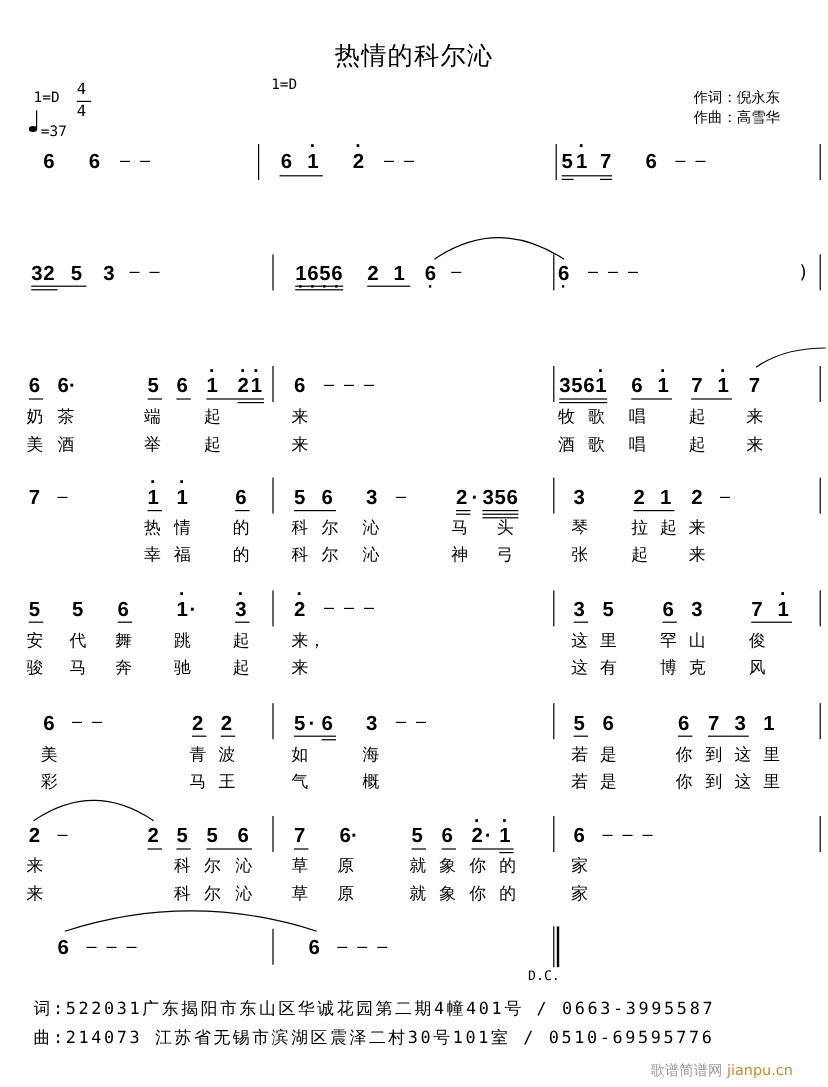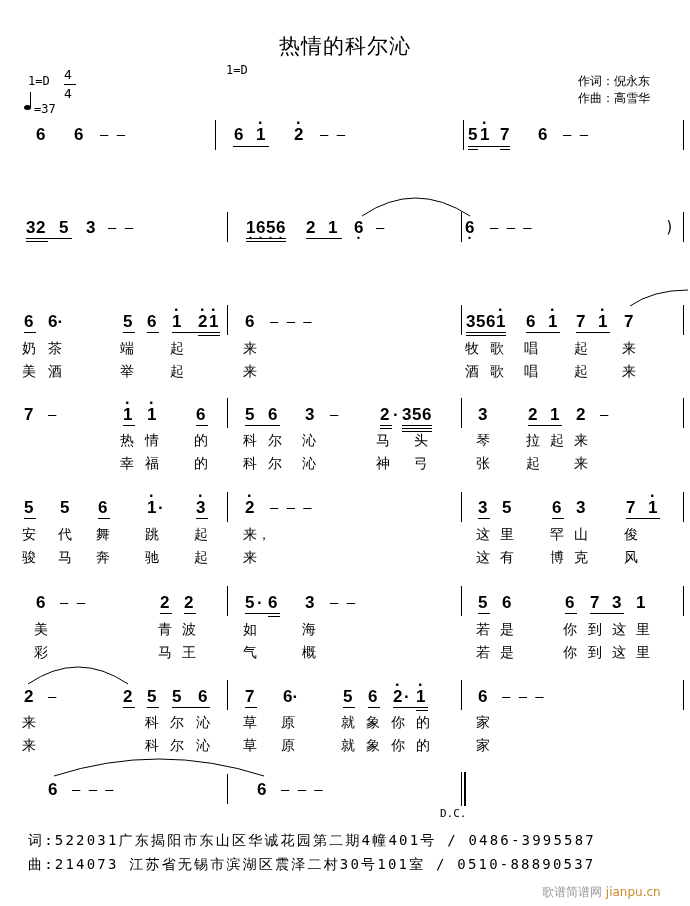--- a/index.html
+++ b/index.html
@@ -374,18 +374,18 @@
   <span class="note" style="left:48px;top:780px;">6</span>
   <span class="dash" style="left:72px;top:779px;">–&nbsp;&nbsp;–&nbsp;&nbsp;–</span>
   <div class="bar" style="left:227px;top:774px;height:30px;"></div>
   <span class="note" style="left:257px;top:780px;">6</span>
   <span class="dash" style="left:281px;top:779px;">–&nbsp;&nbsp;–&nbsp;&nbsp;–</span>
   <div class="bar" style="left:461px;top:772px;height:34px;width:1px;"></div>
   <div class="bar" style="left:464px;top:772px;height:34px;width:2px;"></div>
   <span class="abs small" style="left:440px;top:807px;font-size:11px;">D.C.</span>
 </div>
 
-<div class="abs footer" style="left:28px;top:832px;">词:522031广东揭阳市东山区华诚花园第二期4幢401号 / 0486-3995587</div>
-<div class="abs footer" style="left:28px;top:856px;">曲:214073 江苏省无锡市滨湖区震泽二村30号101室 / 0510-88890537</div>
+<div class="abs footer" style="left:28px;top:832px;">词:522031广东揭阳市东山区华诚花园第二期4幢401号 / 0663-3995587</div>
+<div class="abs footer" style="left:28px;top:856px;">曲:214073 江苏省无锡市滨湖区震泽二村30号101室 / 0510-69595776</div>
 <div class="abs wm" style="left:542px;top:884px;">
   <span style="color:#9a9a9a;">歌谱简谱网</span>
   <span>jianpu.cn</span>
 </div>
 
 </body></html>

